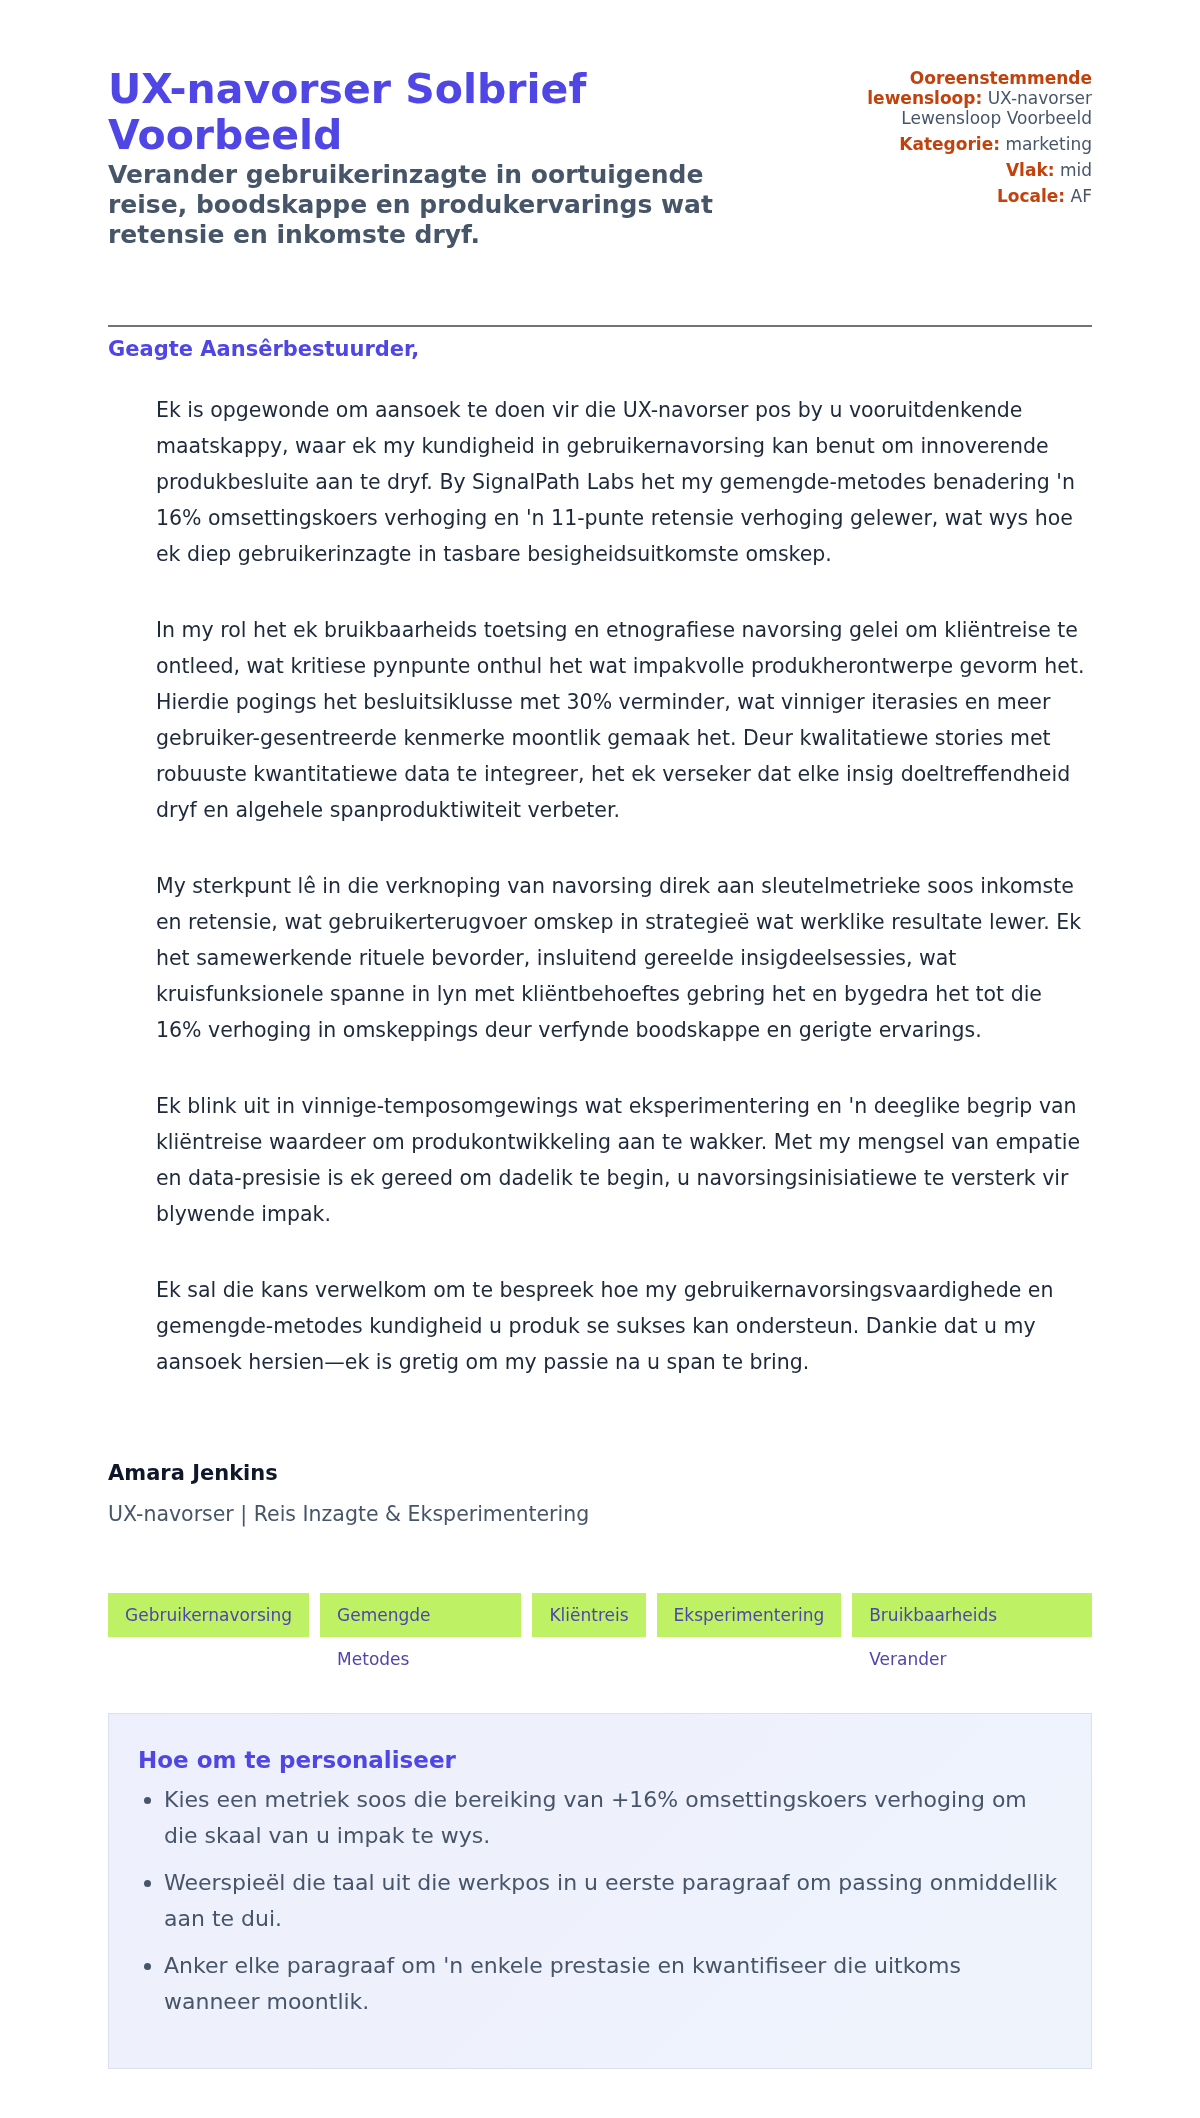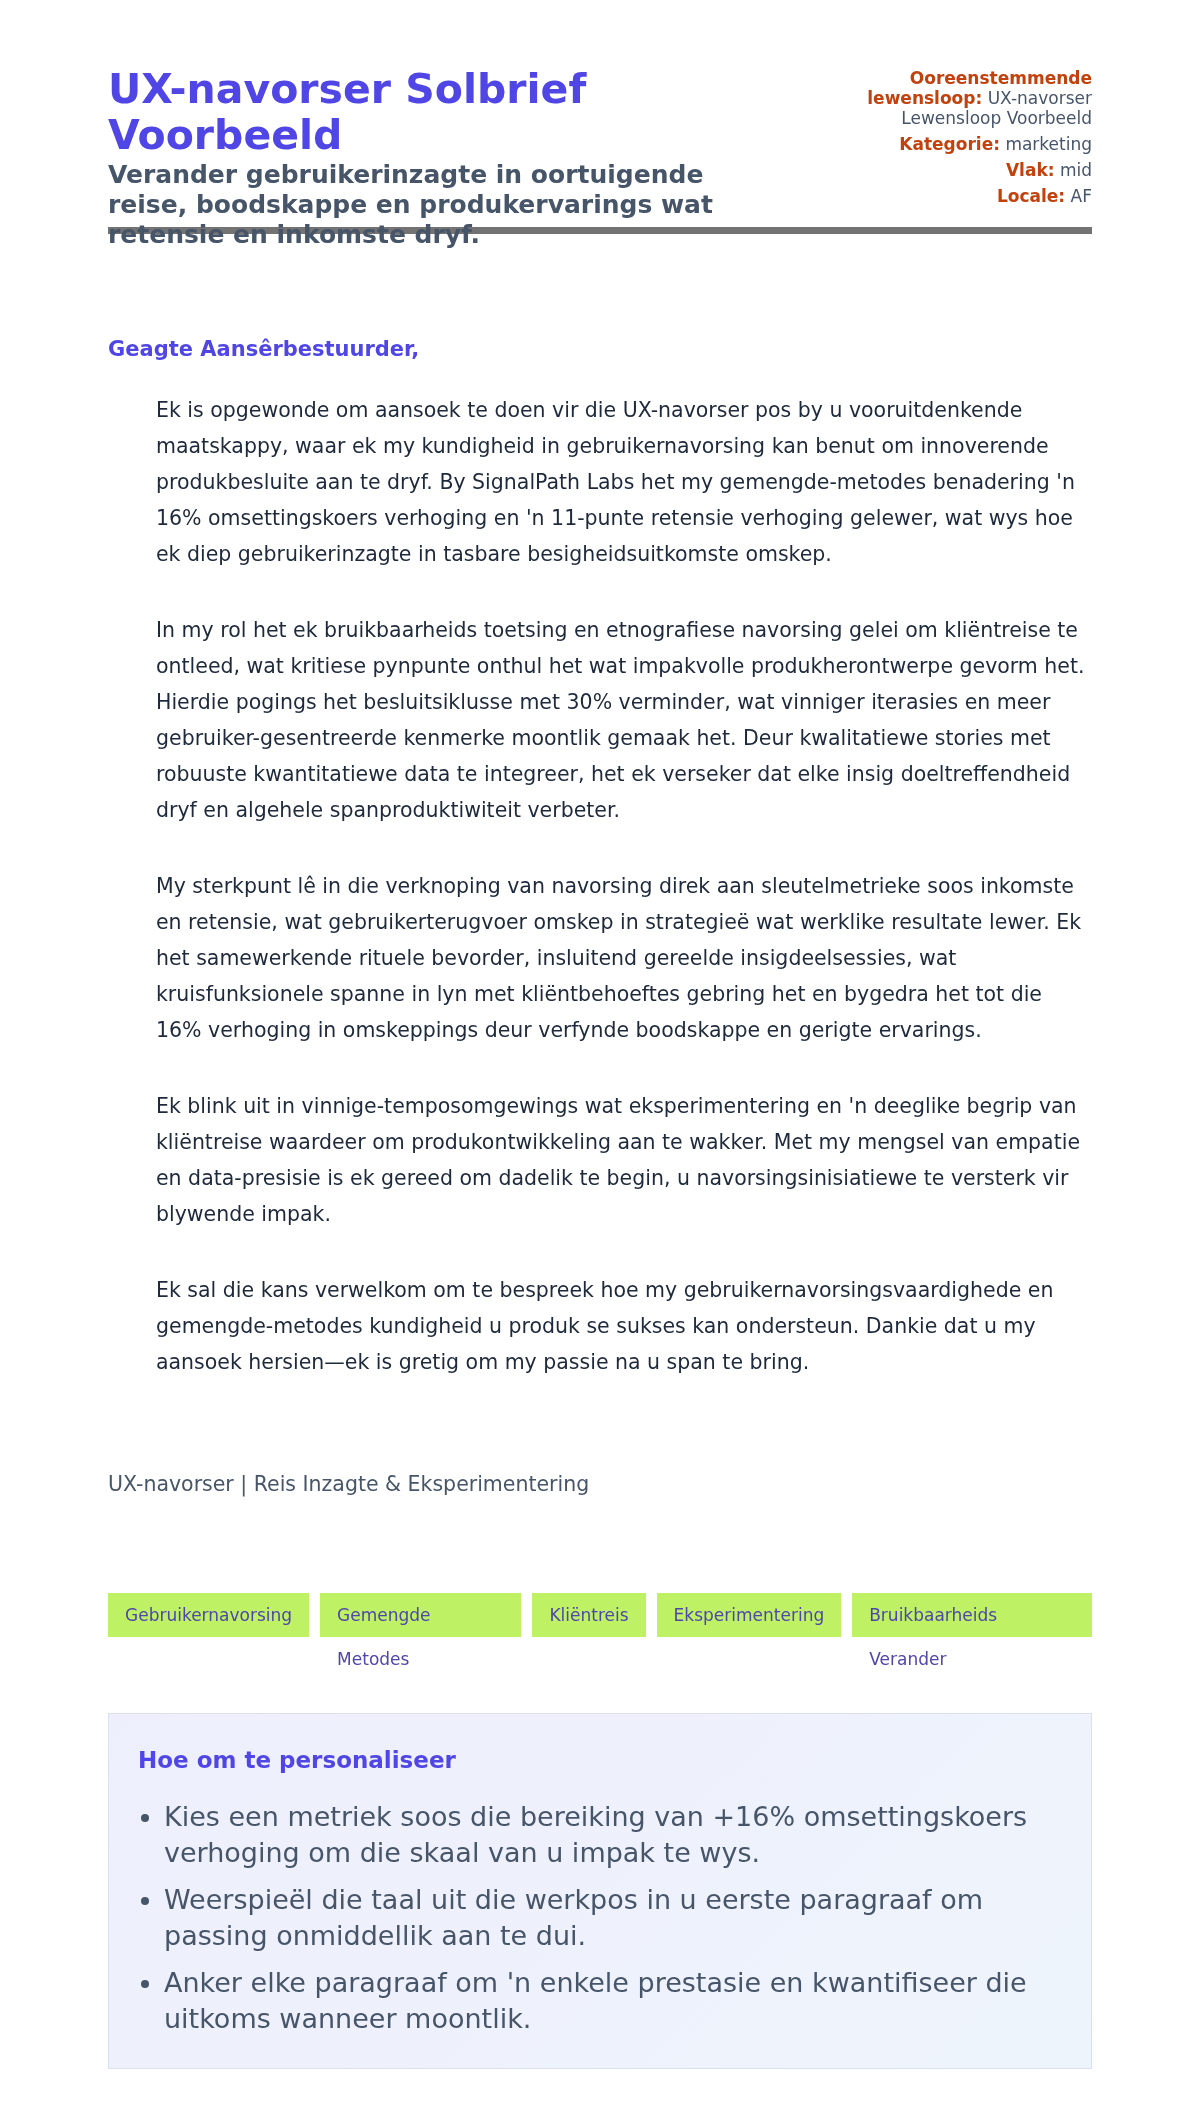--- a/index.html
+++ b/index.html
@@ -2,21 +2,21 @@
 <html><head>
 <meta charset="utf-8">
 <style>
   * { box-sizing: border-box; margin: 0; padding: 0; }
   html, body { background: #ffffff; }
   body {
     width: 1200px; height: 2118px; position: relative; overflow: hidden;
     font-family: "DejaVu Sans", sans-serif; color: #1e293b;
   }
   .page { position: absolute; left: 108px; top: 0; width: 984px; }
-  .header { position: relative; height: 234px; border-bottom: 7px solid #737373; }
+  .header { position: relative; height: 327px; border-bottom: 2px solid #737373; }
   .title-block { position: absolute; left: 0; top: 66px; width: 640px; }
   .title { font-size: 41px; font-weight: bold; color: #4f46e5; line-height: 46px; }
   .subtitle { font-size: 25px; font-weight: bold; color: #475569; line-height: 30px; margin-top: 2px; }
   .meta { position: absolute; right: 0; top: 68px; width: 300px; text-align: right; font-size: 17px; color: #475569; line-height: 20px; }
   .meta .row { margin-bottom: 6px; }
   .meta .row.first { margin-bottom: 6px; }
   .meta b { color: #c2410c; }
   .greeting { position: absolute; top: 337px; left: 0; font-size: 21px; font-weight: bold; color: #4f46e5; }
   .body-text { position: absolute; top: 392px; left: 0; width: 984px; font-size: 20.5px; line-height: 36px; color: #1e293b; }
   .body-text p { margin-bottom: 40px; margin-left: 48px; }
@@ -25,21 +25,21 @@
   .sig-role { font-size: 20.5px; color: #475569; margin-top: 12px; line-height: 28px; }
   .tags { position: absolute; top: 1593px; left: 0; display: flex; gap: 11px; }
   .tag { background: #bef264; color: #4f46ab; font-size: 17px; height: 44px; line-height: 44px; padding: 0 17px; }
   .tips {
     position: absolute; top: 1713px; left: 0; width: 984px; height: 356px;
     border: 1px solid #dcdfee;
     background: linear-gradient(135deg, #eeeffc 0%, #eef4fc 100%);
     padding: 32px 29px;
   }
   .tips-title { font-size: 23px; font-weight: bold; color: #4f46e5; line-height: 28px; }
-  .tips ul { margin-top: 25px; padding-left: 26px; color: #475569; font-size: 27px; line-height: 36px; }
+  .tips ul { margin-top: 8px; padding-left: 26px; color: #475569; font-size: 22px; line-height: 36px; }
   .tips li { margin-bottom: 11px; }
 </style>
 </head>
 <body>
 
 <div class="page">
   <div class="header">
     <div class="title-block">
       <h1 class="title">UX-navorser Solbrief Voorbeeld</h1>
       <div class="subtitle">Verander gebruikerinzagte in oortuigende reise, boodskappe en produkervarings wat retensie en inkomste dryf.</div>
@@ -68,20 +68,21 @@
 
   <div class="body-text">
     <p>Ek is opgewonde om aansoek te doen vir die UX-navorser pos by u vooruitdenkende maatskappy, waar ek my kundigheid in gebruikernavorsing kan benut om innoverende produkbesluite aan te dryf. By SignalPath Labs het my gemengde-metodes benadering 'n 16% omsettingskoers verhoging en 'n 11-punte retensie verhoging gelewer, wat wys hoe ek diep gebruikerinzagte in tasbare besigheidsuitkomste omskep.</p>
     <p>In my rol het ek bruikbaarheids toetsing en etnografiese navorsing gelei om kliëntreise te ontleed, wat kritiese pynpunte onthul het wat impakvolle produkherontwerpe gevorm het. Hierdie pogings het besluitsiklusse met 30% verminder, wat vinniger iterasies en meer gebruiker-gesentreerde kenmerke moontlik gemaak het. Deur kwalitatiewe stories met robuuste kwantitatiewe data te integreer, het ek verseker dat elke insig doeltreffendheid dryf en algehele spanproduktiwiteit verbeter.</p>
     <p>My sterkpunt lê in die verknoping van navorsing direk aan sleutelmetrieke soos inkomste en retensie, wat gebruikerterugvoer omskep in strategieë wat werklike resultate lewer. Ek het samewerkende rituele bevorder, insluitend gereelde insigdeelsessies, wat kruisfunksionele spanne in lyn met kliëntbehoeftes gebring het en bygedra het tot die 16% verhoging in omskeppings deur verfynde boodskappe en gerigte ervarings.</p>
     <p>Ek blink uit in vinnige-temposomgewings wat eksperimentering en 'n deeglike begrip van kliëntreise waardeer om produkontwikkeling aan te wakker. Met my mengsel van empatie en data-presisie is ek gereed om dadelik te begin, u navorsingsinisiatiewe te versterk vir blywende impak.</p>
     <p>Ek sal die kans verwelkom om te bespreek hoe my gebruikernavorsingsvaardighede en gemengde-metodes kundigheid u produk se sukses kan ondersteun. Dankie dat u my aansoek hersien—ek is gretig om my passie na u span te bring.</p>
   </div>
 
   <div class="signoff">
+    <div class="sig-name">Amara Jenkins</div>
     <div class="sig-role">UX-navorser | Reis Inzagte &amp; Eksperimentering</div>
   </div>
 
   <div class="tags">
     <span class="tag">Gebruikernavorsing</span>
     <span class="tag">Gemengde Metodes</span>
     <span class="tag">Kliëntreis</span>
     <span class="tag">Eksperimentering</span>
     <span class="tag">Bruikbaarheids Verander</span>
   </div>

